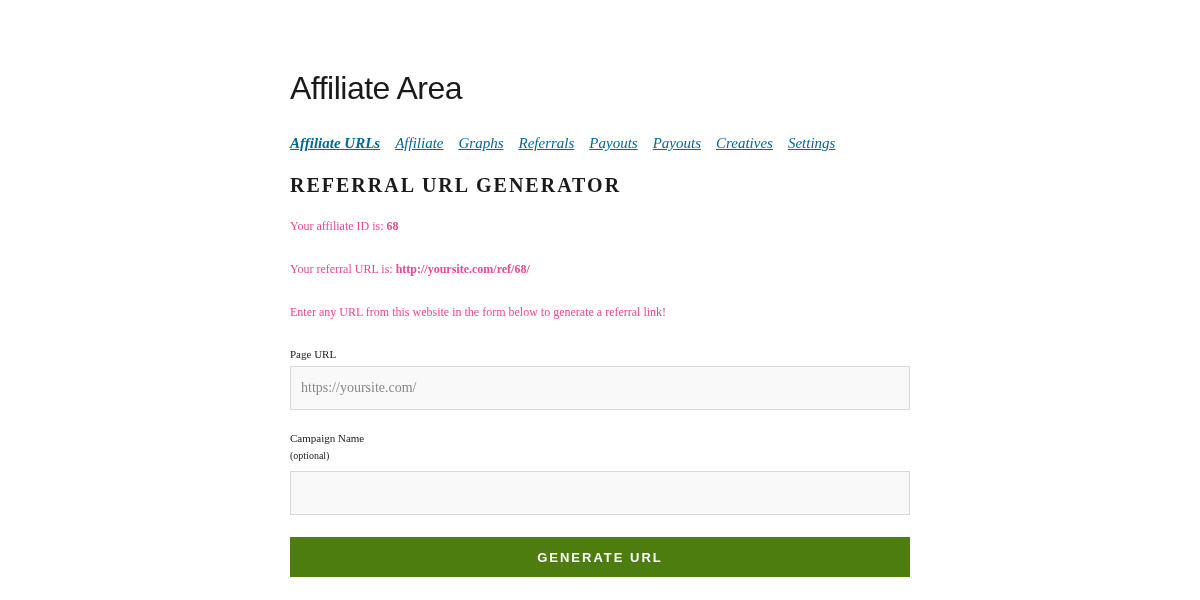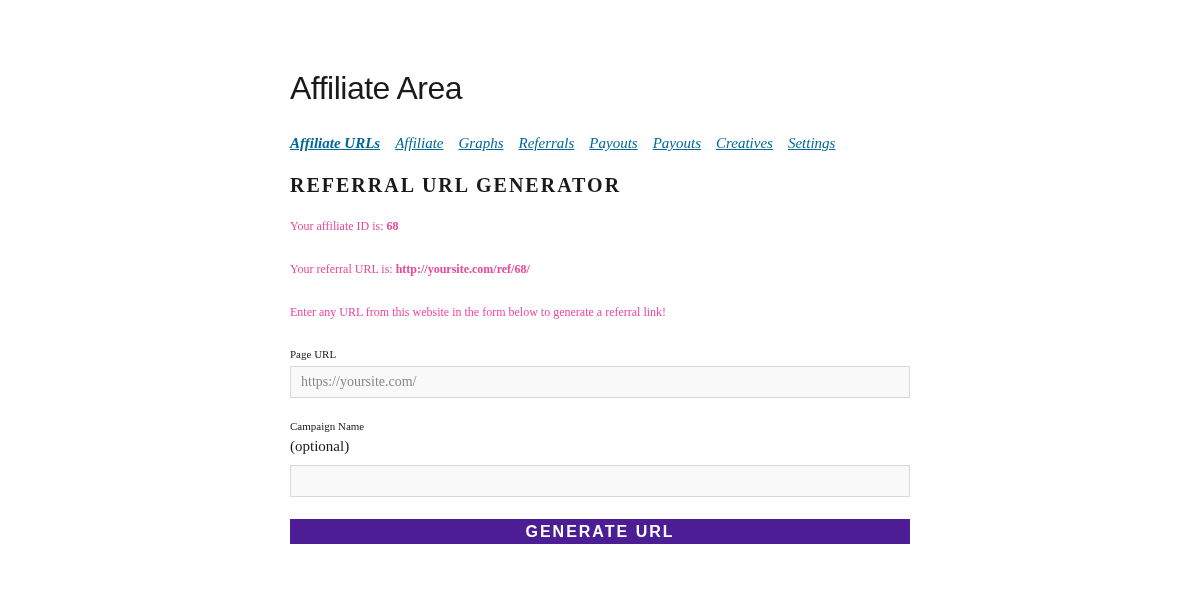--- a/index.html
+++ b/index.html
@@ -56,46 +56,46 @@
       font-weight: bold;
     }
     .field-label {
       font-family: Georgia, serif;
       font-size: 11px;
       color: #1a1a1a;
       margin-bottom: 6px;
     }
     .field-sublabel {
       font-family: Georgia, serif;
-      font-size: 15px;
+      font-size: 10px;
       color: #1a1a1a;
       margin-bottom: 10px;
     }
     .text-input {
       width: 100%;
-      height: 32px;
+      height: 44px;
       border: 1px solid #d8d8d8;
       background: #f9f9f9;
       padding: 11px 10px;
       font-family: Georgia, serif;
       font-size: 14px;
       margin-bottom: 22px;
       color: #222;
     }
     .text-input::placeholder {
       color: #888;
     }
     .primary-button {
       width: 100%;
-      height: 25px;
-      background: #4c1d95;
+      height: 40px;
+      background: #4d7c0f;
       color: #ffffff;
       border: none;
       font-family: 'Helvetica Neue', Arial, sans-serif;
-      font-size: 16px;
+      font-size: 13px;
       font-weight: bold;
       letter-spacing: 2px;
       cursor: pointer;
     }
   </style>
 </head>
 <body>
 
 
 

